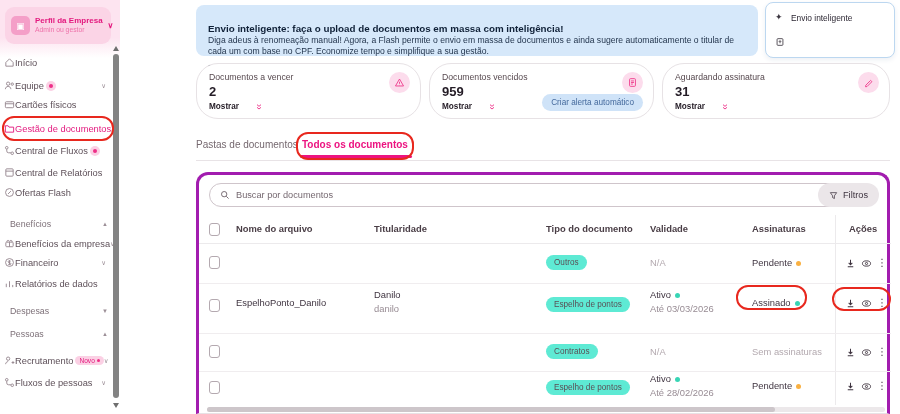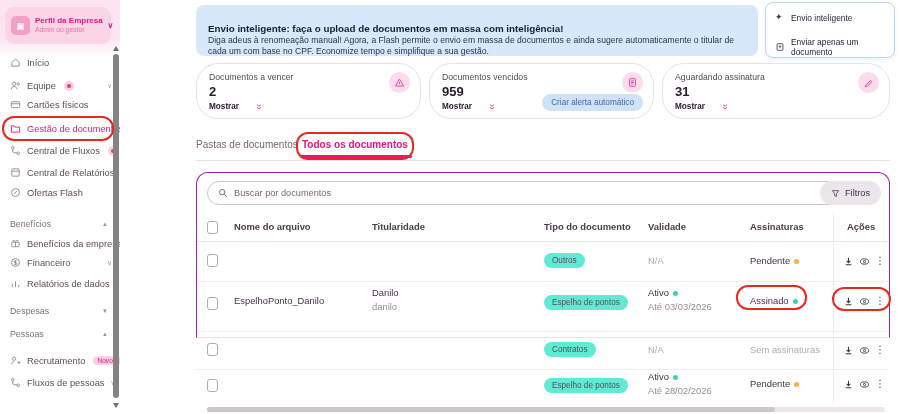--- a/index.html
+++ b/index.html
@@ -11,21 +11,21 @@
   .profile-bg { position:absolute; left:0; top:0; width:120px; height:58px;
                 background:linear-gradient(#fde4f0 65%, #ffffff); }
   .profile-card { position:absolute; left:5px; top:7px; width:106px; height:37px; background:#fbd4e6;
                   border-radius:9px; display:flex; align-items:center; gap:5px; padding:0 6px; cursor:pointer; }
   .avatar { width:19px; height:19px; border-radius:5px; background:#f49fc8; color:#fff; font-size:9px;
             display:flex; align-items:center; justify-content:center; flex:none; }
   .profile-name { font-size:8px; font-weight:bold; color:#e3197e; line-height:1.25; white-space:nowrap; }
   .profile-sub  { font-size:6.8px; color:#ee71a9; line-height:1.2; }
   .profile-chev { margin-left:auto; color:#e3197e; font-size:8px; font-weight:bold; }
 
-  .nav-item { position:absolute; left:10px; width:102px; height:17px; display:flex; align-items:center; gap:6px; cursor:pointer;text-align:center; }
+  .nav-item { position:absolute; left:4px; width:102px; height:17px; display:flex; align-items:center; cursor:pointer;text-align:center; }
   .nav-ic { width:11px; height:11px; color:#95858e; flex:none; display:flex; align-items:center; }
   .nav-ic svg { width:11px; height:11px; }
   .nav-lb { font-size:9.3px; color:#5e5059; white-space:nowrap; }
   .nav-item.active .nav-lb, .nav-item.active .nav-ic { color:#e3197e; }
   .chev { font-size:6.5px; color:#9c8f97; margin-left:auto; }
   .dotbadge { width:10px; height:10px; border-radius:50%; background:#fbd0e4; position:relative; flex:none; margin-left:2px; }
   .dotbadge::after { content:""; position:absolute; left:3px; top:3px; width:4px; height:4px; border-radius:50%; background:#ee2f88; }
   .novo-badge { background:#fbd0e4; color:#e3197e; font-size:6.6px; border-radius:7px; padding:1px 4px;
                 display:flex; align-items:center; gap:2px; margin-left:2px; white-space:nowrap; }
   .novo-badge i { width:3px; height:3px; border-radius:50%; background:#ee2f88; }
@@ -62,22 +62,22 @@
   .card-ic svg { width:11px; height:11px; }
   .alert-btn { position:absolute; right:10px; bottom:7px; background:#cfe3f8; color:#44699c; font-size:8.2px;
                border:none; border-radius:11px; padding:4px 9px; cursor:pointer; font-family:inherit; }
 
   .tab { position:absolute; top:139px; font-size:10px; cursor:pointer; white-space:nowrap; }
   .tab-inactive { color:#75686f; }
   .tab-active   { color:#ec1380; font-weight:bold; }
   .tab-underline { position:absolute; left:180px; top:155px; width:112px; height:3px; background:#ec1380; border-radius:2px; }
   .tabs-divider  { position:absolute; left:76px; top:160px; width:694px; height:1px; background:#e8e3e6; }
 
-  .tablecard { position:absolute; left:76px; top:172px; width:694px; height:166px; background:#fff;
-               border:1px solid #a21caf; border-radius:12px 12px 0 0; border-bottom:1px solid #e7e2e5; }
+  .tablecard { position:absolute; left:76px; top:172px; width:694px; height:242px; background:#fff;
+               border:3px solid #a21caf; border-radius:12px 12px 0 0; border-bottom:1px solid #e7e2e5; }
   .search { position:absolute; left:10px; top:8px; width:632px; height:24px; border:1px solid #cfc5cb; border-radius:12px;
             display:flex; align-items:center; gap:6px; padding:0 10px; background:#fff; }
   .search svg { width:10px; height:10px; color:#6f6169; flex:none; }
   .search input { border:none; outline:none; flex:1; font-size:9.2px; color:#3f3440; background:transparent; font-family:inherit; }
   .search input::placeholder { color:#756870; }
   .filters { position:absolute; right:8px; top:8px; height:24px; border:none; border-radius:12px; background:#ebe6e9;
              display:flex; align-items:center; gap:5px; padding:0 11px; font-size:9.2px; color:#3f3440; cursor:pointer; font-family:inherit; }
   .filters svg { width:9px; height:9px; }
 
   .thead-line { position:absolute; left:0; top:68px; width:692px; height:1px; background:#eceaec; }
@@ -269,21 +269,20 @@
     <div class="upmenu">
       <div class="upitem" style="top:10px">
         <span class="uic">✦</span>
         <span>Envio inteligente</span>
       </div>
       <div class="upitem" style="top:34px">
         <svg viewBox="0 0 12 12" fill="none" stroke="currentColor" stroke-width="1">
             <rect x="2.5" y="2" width="7" height="8" rx="1"></rect>
             <path d="M6 7.5v-3M4.6 5.8 6 4.4l1.4 1.4"></path>
           </svg>
-        <span>Enviar apenas um documento</span>
       </div>
     </div>
 
     <div class="card" style="left:76px;width:225px">
       <div class="card-title">Documentos a vencer</div>
       <div class="card-num">2</div>
       <div class="mostrar">
         <span>Mostrar</span>
         <svg viewBox="0 0 12 12" fill="none" stroke="currentColor" stroke-width="1.4">
             <path d="M3 2.5 6 5l3-2.5M3 6.5 6 9l3-2.5"></path>

